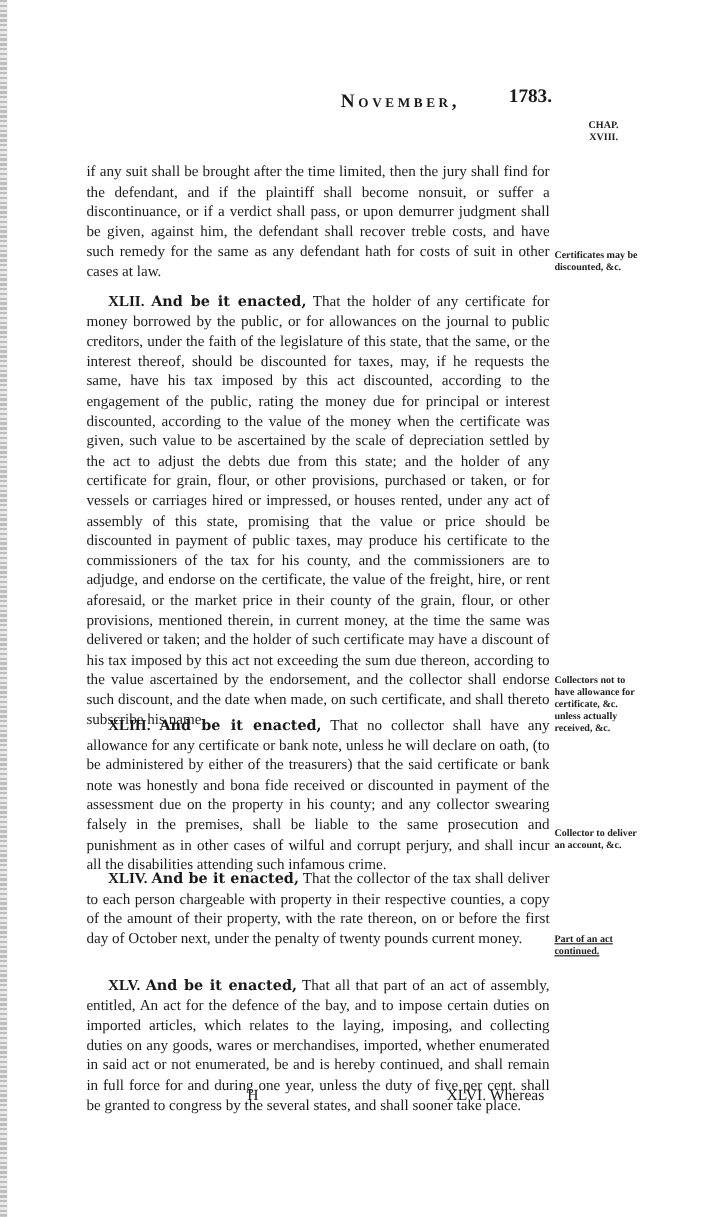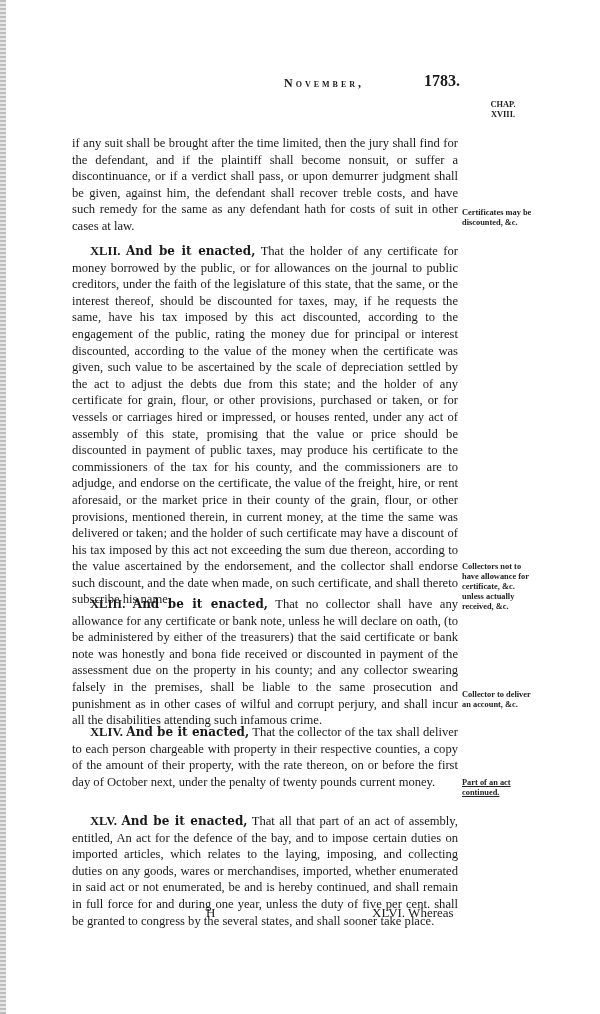--- a/index.html
+++ b/index.html
@@ -3,21 +3,21 @@
 <meta charset="utf-8">
 <style>
   html, body { margin:0; padding:0; background:#ffffff; }
   body { width:600px; height:1014px; position:relative; overflow:hidden;
          font-family:"Liberation Serif","DejaVu Serif",serif; color:#1a1a1a; }
   .edge { position:absolute; left:0; top:0; width:6px; height:1014px;
           background:repeating-linear-gradient(180deg,#bdbdbd 0 2px,#e8e8e8 2px 4px); }
   .header { position:absolute; top:72px; left:72px; width:396px; height:26px; }
   .h-title { position:absolute; left:0; top:0; font-style:italic; font-weight:bold;
              font-size:21px; letter-spacing:8px; }
-  .h-month { position:absolute; left:212px; top:4px; font-weight:bold; font-size:12px;
+  .h-month { position:absolute; left:212px; top:4px; font-weight:bold; font-size:16px;
              letter-spacing:3px; font-variant:small-caps; }
   .h-year { position:absolute; left:352px; top:0; font-weight:bold; font-size:16px; }
   .body-col { position:absolute; left:72px; width:386px; font-size:12.6px; line-height:16.6px;
               text-align:justify;margin-top:36px; }
   .para { margin:0; }
   .indent { text-indent:18px; }
   .sec { font-weight:bold; }
   .bl { font-weight:bold; font-family:"DejaVu Serif",serif; font-size:12px; }
   .margin-note { position:absolute; left:462px; width:72px; font-size:8.4px; line-height:10px;
                  font-weight:bold; color:#222; }

